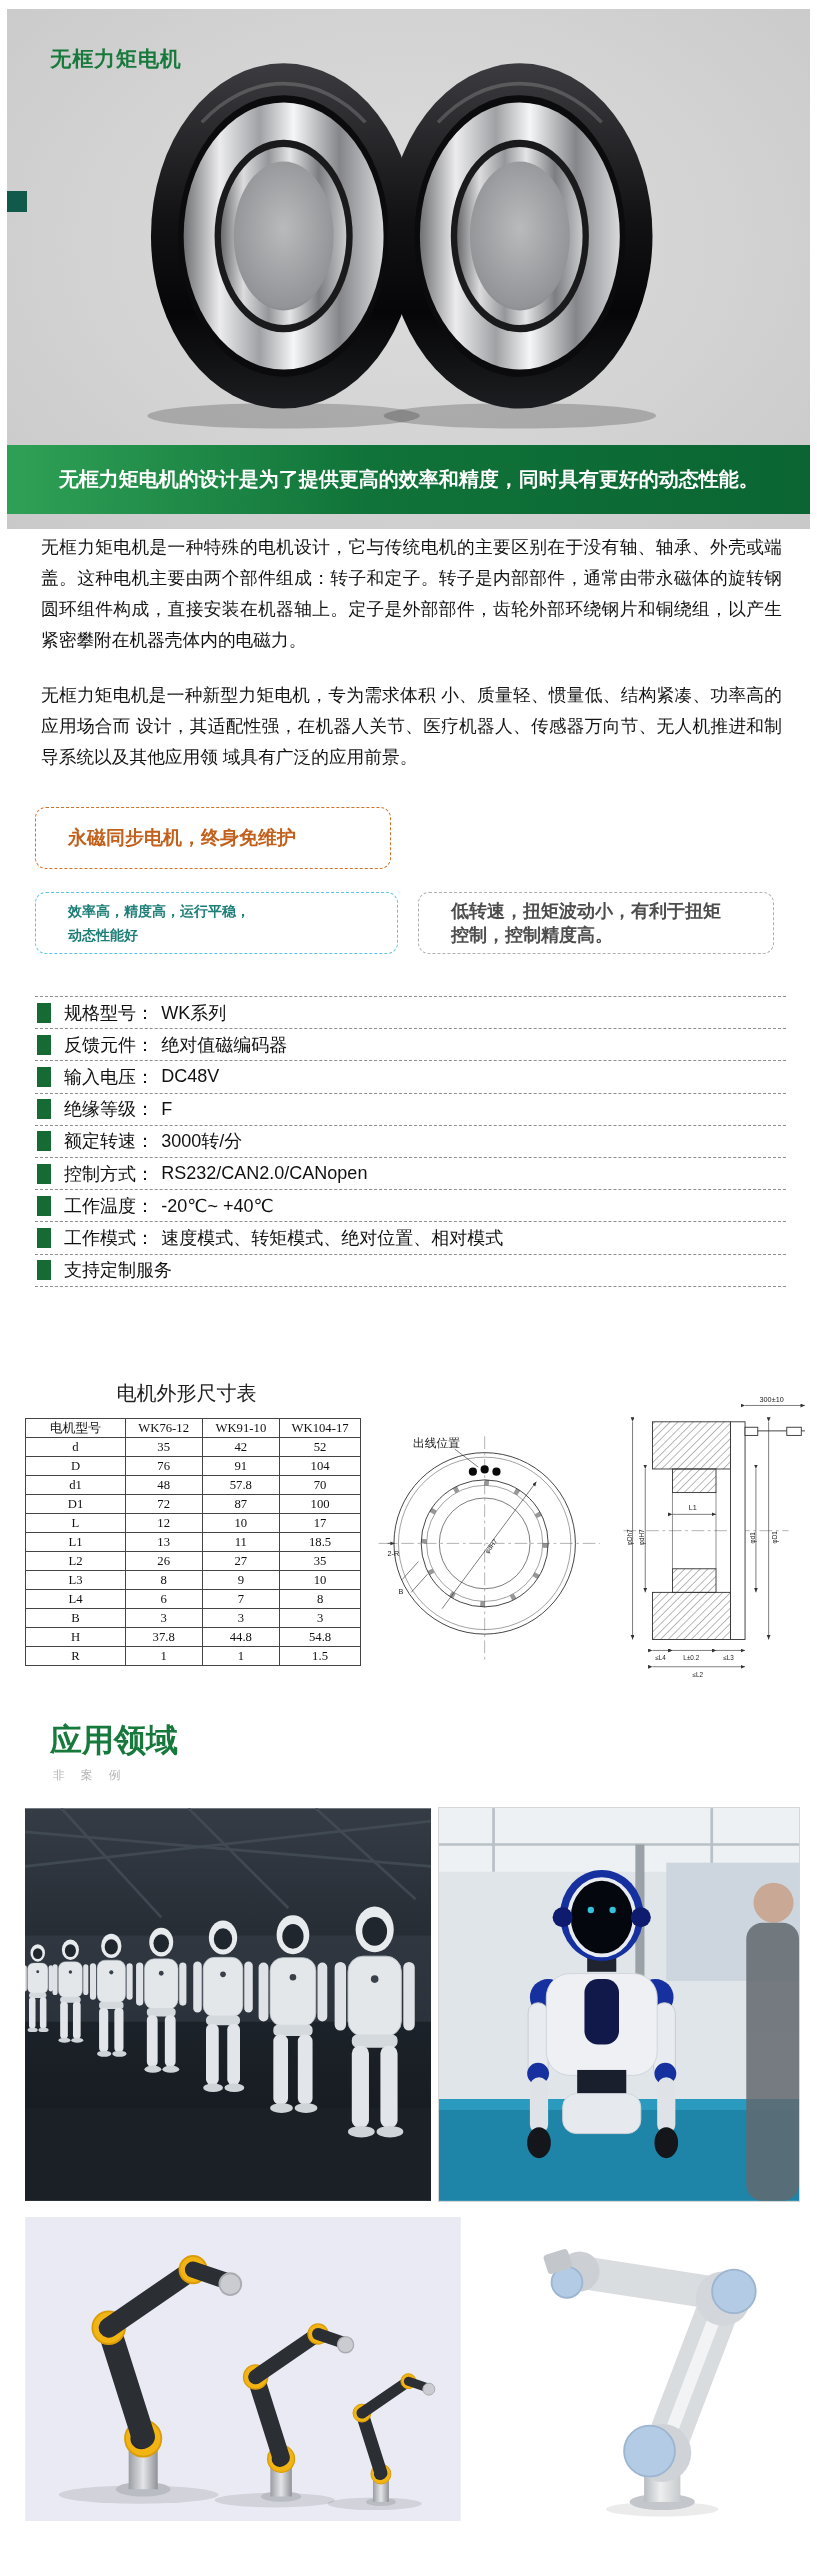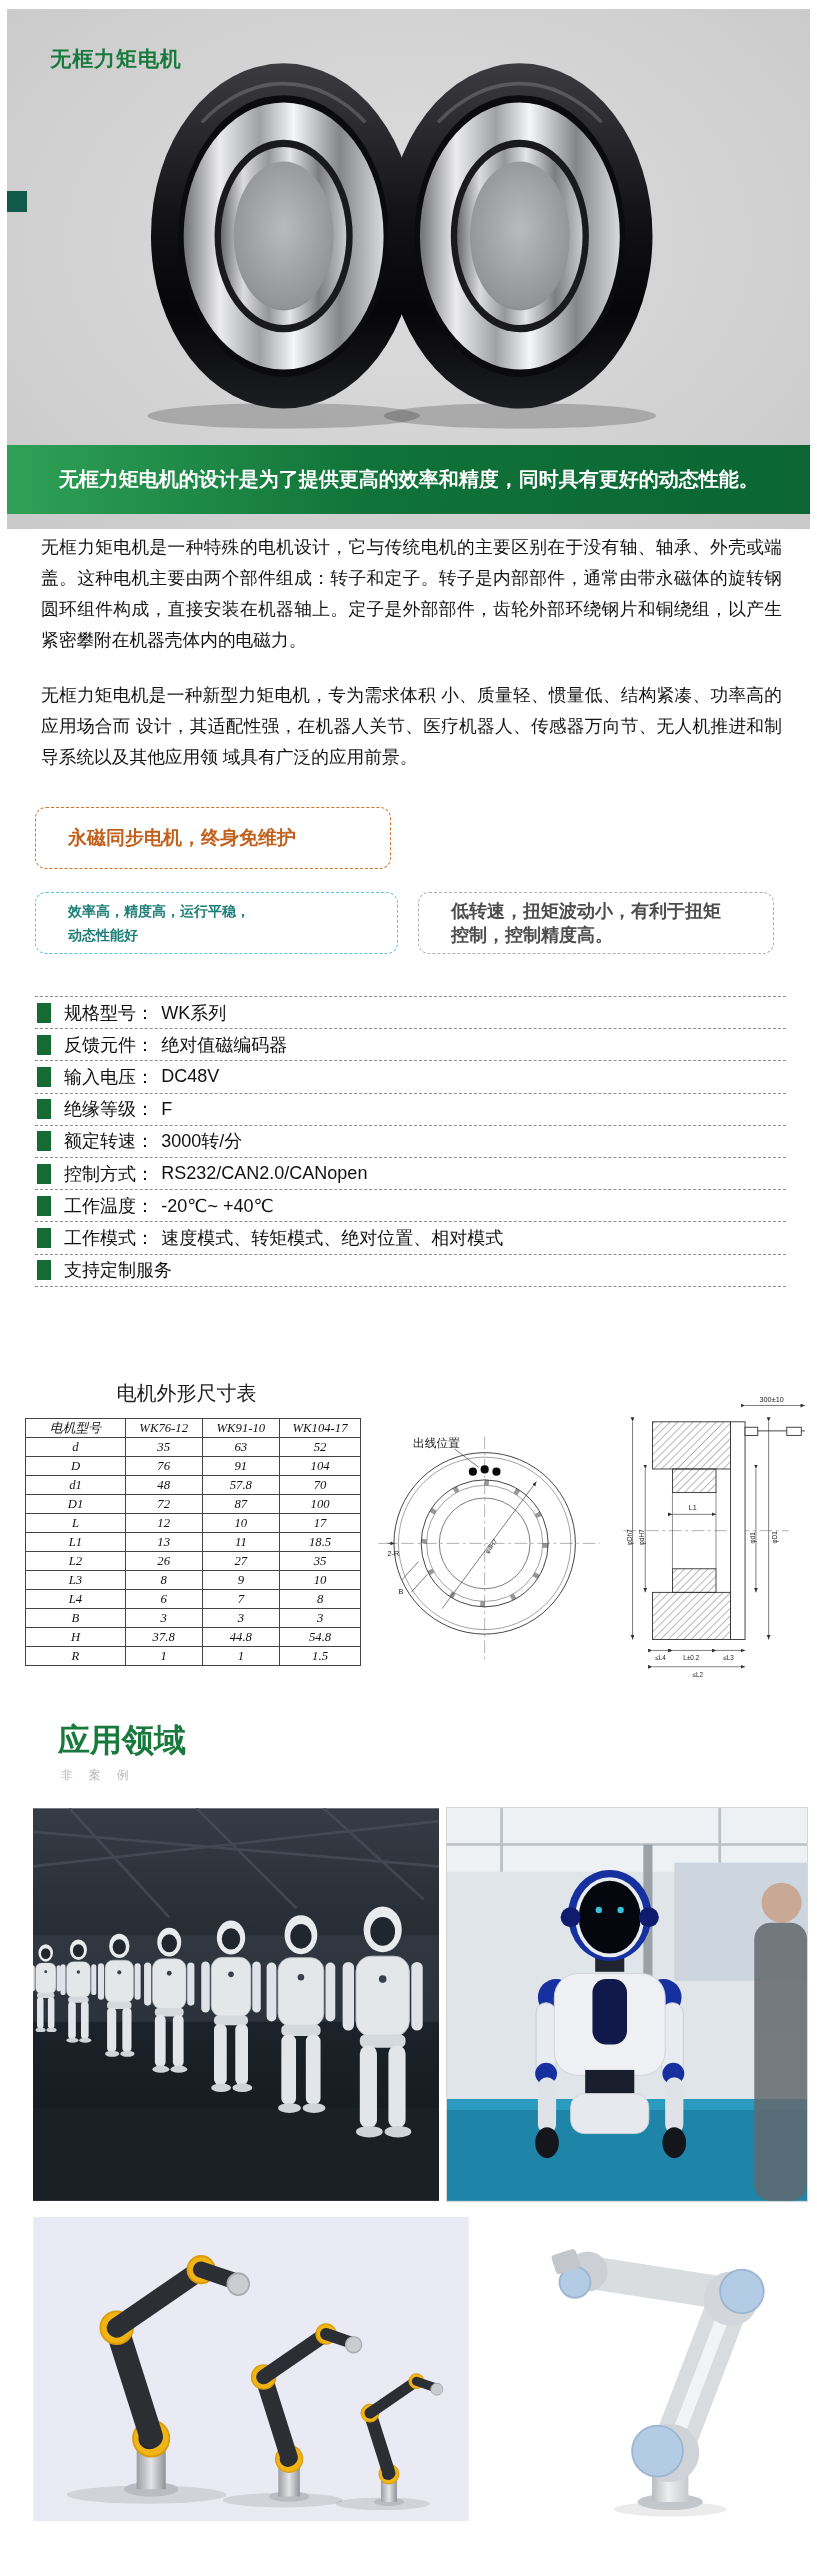--- a/index.html
+++ b/index.html
@@ -43,28 +43,28 @@
   .spec-row:last-child{border-bottom:1.8px dashed #8f8f8f;}
   .spec-bullet{width:14.5px;height:20px;background:#156b33;margin:0 12.7px 0 1.8px;flex:none;}
   .spec-label{font-weight:normal;font-size:18px;white-space:nowrap;}
   .spec-value{font-size:18px;margin-left:7.3px;white-space:nowrap;}
 
   
   .dim-section{position:absolute;left:0;top:1336px;width:818px;height:382px;}
   .dim-title{position:absolute;left:64px;top:44px;width:245px;text-align:center;
              font-family:"Liberation Serif","DejaVu Serif",serif;font-size:20px;color:#222;}
   table.dim{position:absolute;left:25.4px;top:82px;border-collapse:collapse;
-            font-family:"Liberation Serif","DejaVu Serif",serif;font-size:12.7px;color:#111;font-style:italic;}
+            font-family:"Liberation Serif","DejaVu Serif",serif;font-size:12.7px;color:#111;}
   table.dim td,table.dim th{border:0.9px solid #444;text-align:center;font-weight:normal;
             padding:0 3.6px;height:18px;line-height:18px;}
   table.dim .c0{width:91px;} table.dim .c1{width:69px;} table.dim .c2{width:69px;} table.dim .c3{width:73px;}
   .dim-drawing{position:absolute;left:371px;top:35px;}
 
   
-  .apps{position:absolute;left:8px;top:1717px;width:700px;height:859px;}
+  .apps{position:absolute;left:0;top:1717px;width:700px;height:859px;}
   .apps-title{position:absolute;left:50px;top:1.8px;font-size:32px;font-weight:bold;color:#17793c;}
   .apps-sub{position:absolute;left:53px;top:51px;font-size:11.8px;color:#b5b5b5;letter-spacing:6.4px;}
   .photo{position:absolute;overflow:hidden;}
   .photo-a{left:25.4px;top:91px;width:406px;height:393px;}
   .photo-b{left:439px;top:91px;width:360px;height:393px;outline:0.9px solid #d6d6d6;}
   .photo-c{left:25.4px;top:500px;width:436px;height:304px;}
   .photo-d{left:476px;top:500px;width:318px;height:304px;}
 </style>
 </head>
 <body>
@@ -199,21 +199,21 @@
       <tbody>
           <tr>
         <th class="c0">电机型号</th>
         <th class="c1">WK76-12</th>
         <th class="c2">WK91-10</th>
         <th class="c3">WK104-17</th>
       </tr>
       <tr>
         <td>d</td>
         <td>35</td>
-        <td>63</td>
+        <td>42</td>
         <td>52</td>
       </tr>
       <tr>
         <td>D</td>
         <td>76</td>
         <td>91</td>
         <td>104</td>
       </tr>
       <tr>
         <td>d1</td>

